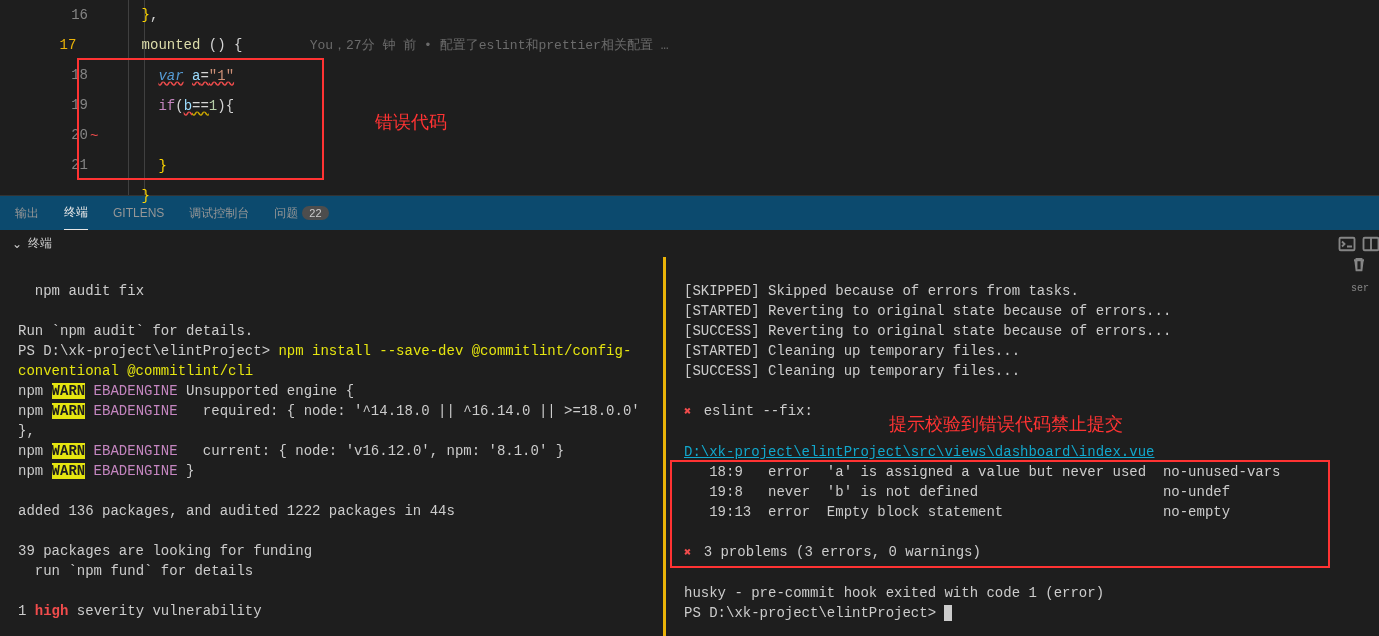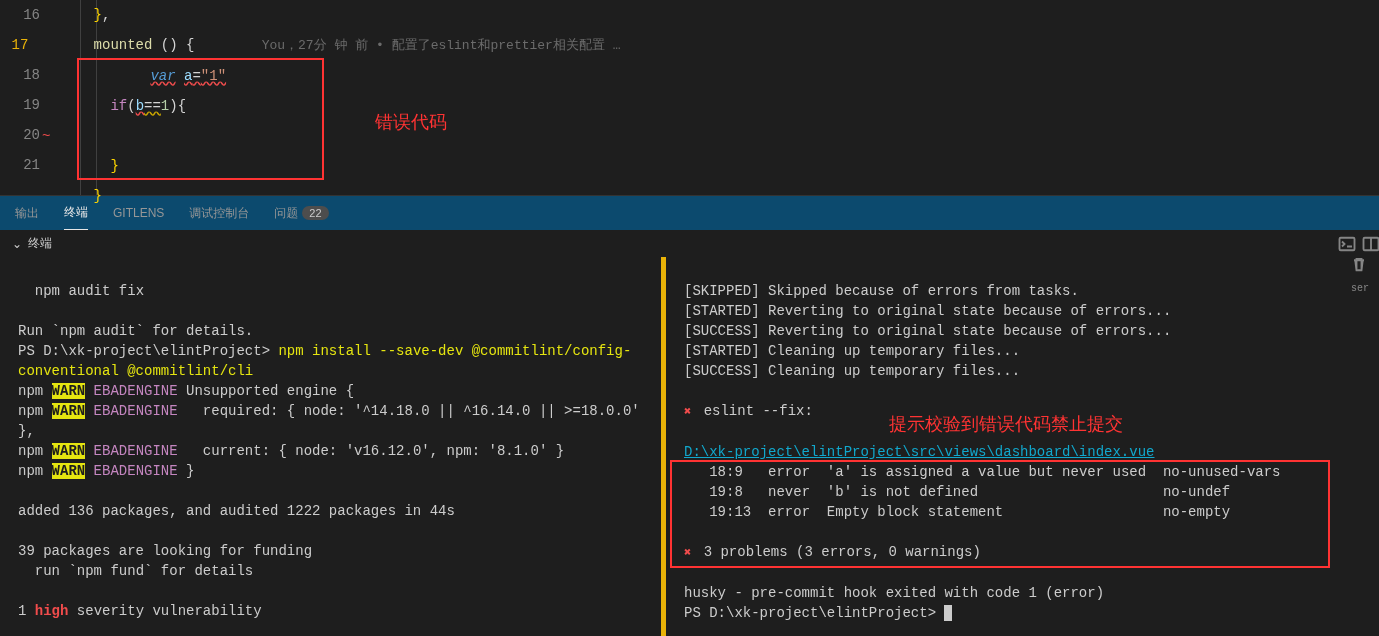--- a/index.html
+++ b/index.html
@@ -10,20 +10,21 @@
   font-size: 14px;
   width: 1379px;
   height: 636px;
   overflow: hidden;
   position: relative;
 }
 .editor-area {
   display: flex;
   height: 195px;
   background: #1e1e1e;
+  padding-left: 48px;
 }
 .line-numbers {
   width: 60px;
   text-align: right;
   color: #858585;
   padding-right: 20px;
   user-select: none;
   line-height: 30px;
   font-size: 14px;
 }
@@ -39,21 +40,21 @@
   top: 0;
   bottom: 0;
   width: 1px;
   background: #404040;
 }
 .code-line { white-space: pre; position: relative; padding-left: 0; }
 .tok-bracket { color: #ffd700; }
 .tok-comma { color: #d4d4d4; }
 .tok-func { color: #dcdcaa; }
 .tok-punct { color: #d4d4d4; }
-.tok-keyword { color: #569cd6; font-style: italic; margin-left: 40px; }
+.tok-keyword { color: #569cd6; font-style: italic; }
 .tok-var { color: #9cdcfe; }
 .tok-op { color: #d4d4d4; }
 .tok-string { color: #ce9178; }
 .tok-num { color: #b5cea8; }
 .tok-ctrl { color: #c586c0; }
 .squiggle {
   text-decoration: underline wavy #f14c4c;
   text-decoration-skip-ink: none;
 }
 .squiggle-yellow {
@@ -130,21 +131,21 @@
 }
 .terminal-pane {
   padding: 4px 18px;
   white-space: pre-wrap;
   line-height: 20px;
   font-size: 14px;
   overflow: hidden;
 }
 .terminal-left {
   width: 666px;
-  border-right: 5px solid #eab308;
+  border-right: 3px solid #eab308;
 }
 .terminal-right {
   flex: 1;
   position: relative;
 }
 .t-white { color: #cccccc; }
 .t-cmd { color: #e5e510; background: #004d4d00; }
 .t-warn { color: #1e1e1e; background: #e5e510; font-weight: bold; }
 .t-purple { color: #c586c0; }
 .t-cyan-u { color: #11a8cd; text-decoration: underline; }

